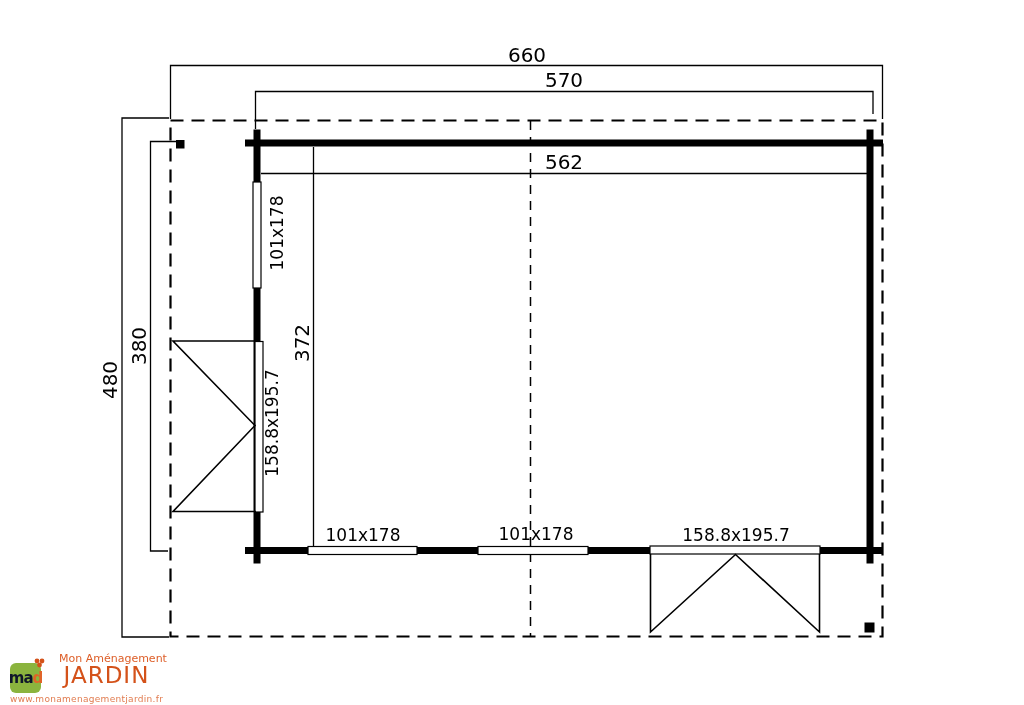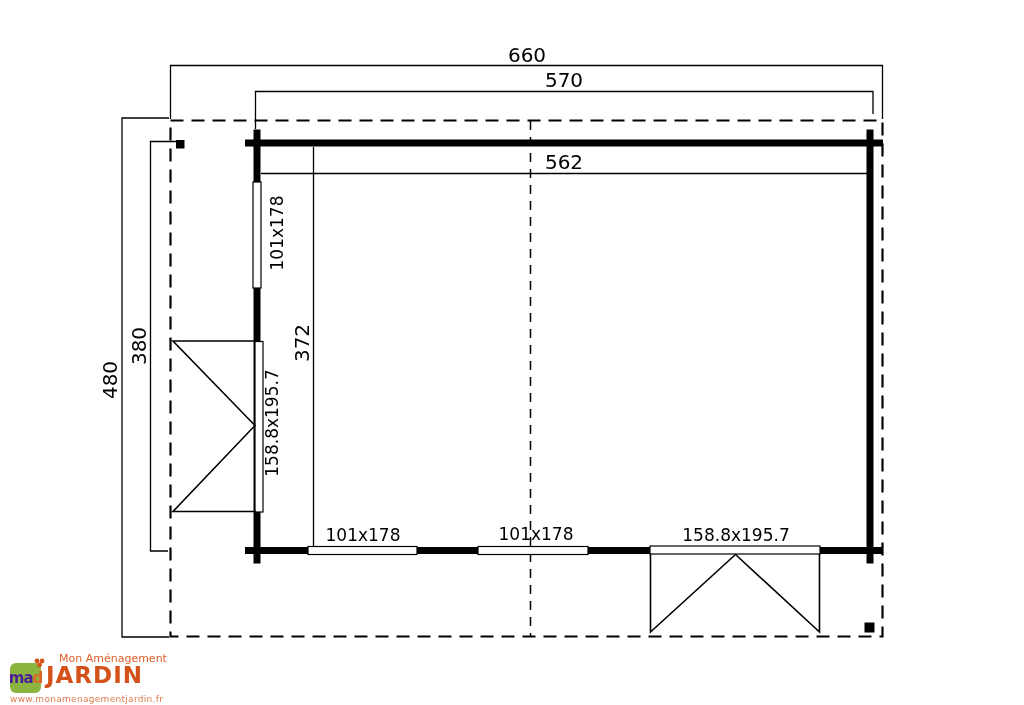--- a/index.html
+++ b/index.html
@@ -2,41 +2,42 @@
 <html><head>
 <meta charset="utf-8">
 <style>
   html,body{margin:0;padding:0;background:#ffffff;}
   .canvas{
     position:relative;
     width:1024px;height:705px;
     background:#ffffff;
     font-family:"DejaVu Sans", sans-serif;
     overflow:hidden;
+    text-align:center;
   }
   svg text{
     font-family:"DejaVu Sans", sans-serif;
     fill:#000000;
   }
   .dim-label{font-size:20px;}
   .open-label{font-size:17px;}
   
   .logo{position:absolute;left:8px;top:650px;width:140px;height:55px;}
   .logo-square{
     position:absolute;left:2px;top:13px;width:31px;height:30px;
     background:#8bb43e;border-radius:6px;
     display:flex;align-items:center;justify-content:center;
     font-weight:bold;font-size:15px;line-height:1;letter-spacing:-1px;
   }
-  .logo-square .ma{color:#4c1d95;}
+  .logo-square .ma{color:#0f172a;}
   .logo-square .d{color:#e06428;}
   .logo-clover{position:absolute;left:25px;top:4px;}
   .logo-text{position:absolute;left:38px;top:3px;white-space:nowrap;}
   .logo-line1{color:#dd5e28;font-size:11px;line-height:11px;margin-left:13px;}
-  .logo-line2{color:#d4521a;font-size:23px;font-weight:bold;line-height:23px;letter-spacing:1px;}
+  .logo-line2{color:#d4521a;font-size:23px;font-weight:normal;line-height:23px;letter-spacing:1px;}
   .logo-url{
     position:absolute;left:2px;top:44px;white-space:nowrap;
     color:#e17c50;font-size:9px;letter-spacing:0.3px;
   }
 </style>
 </head>
 <body>
 
 <div class="canvas">
 

